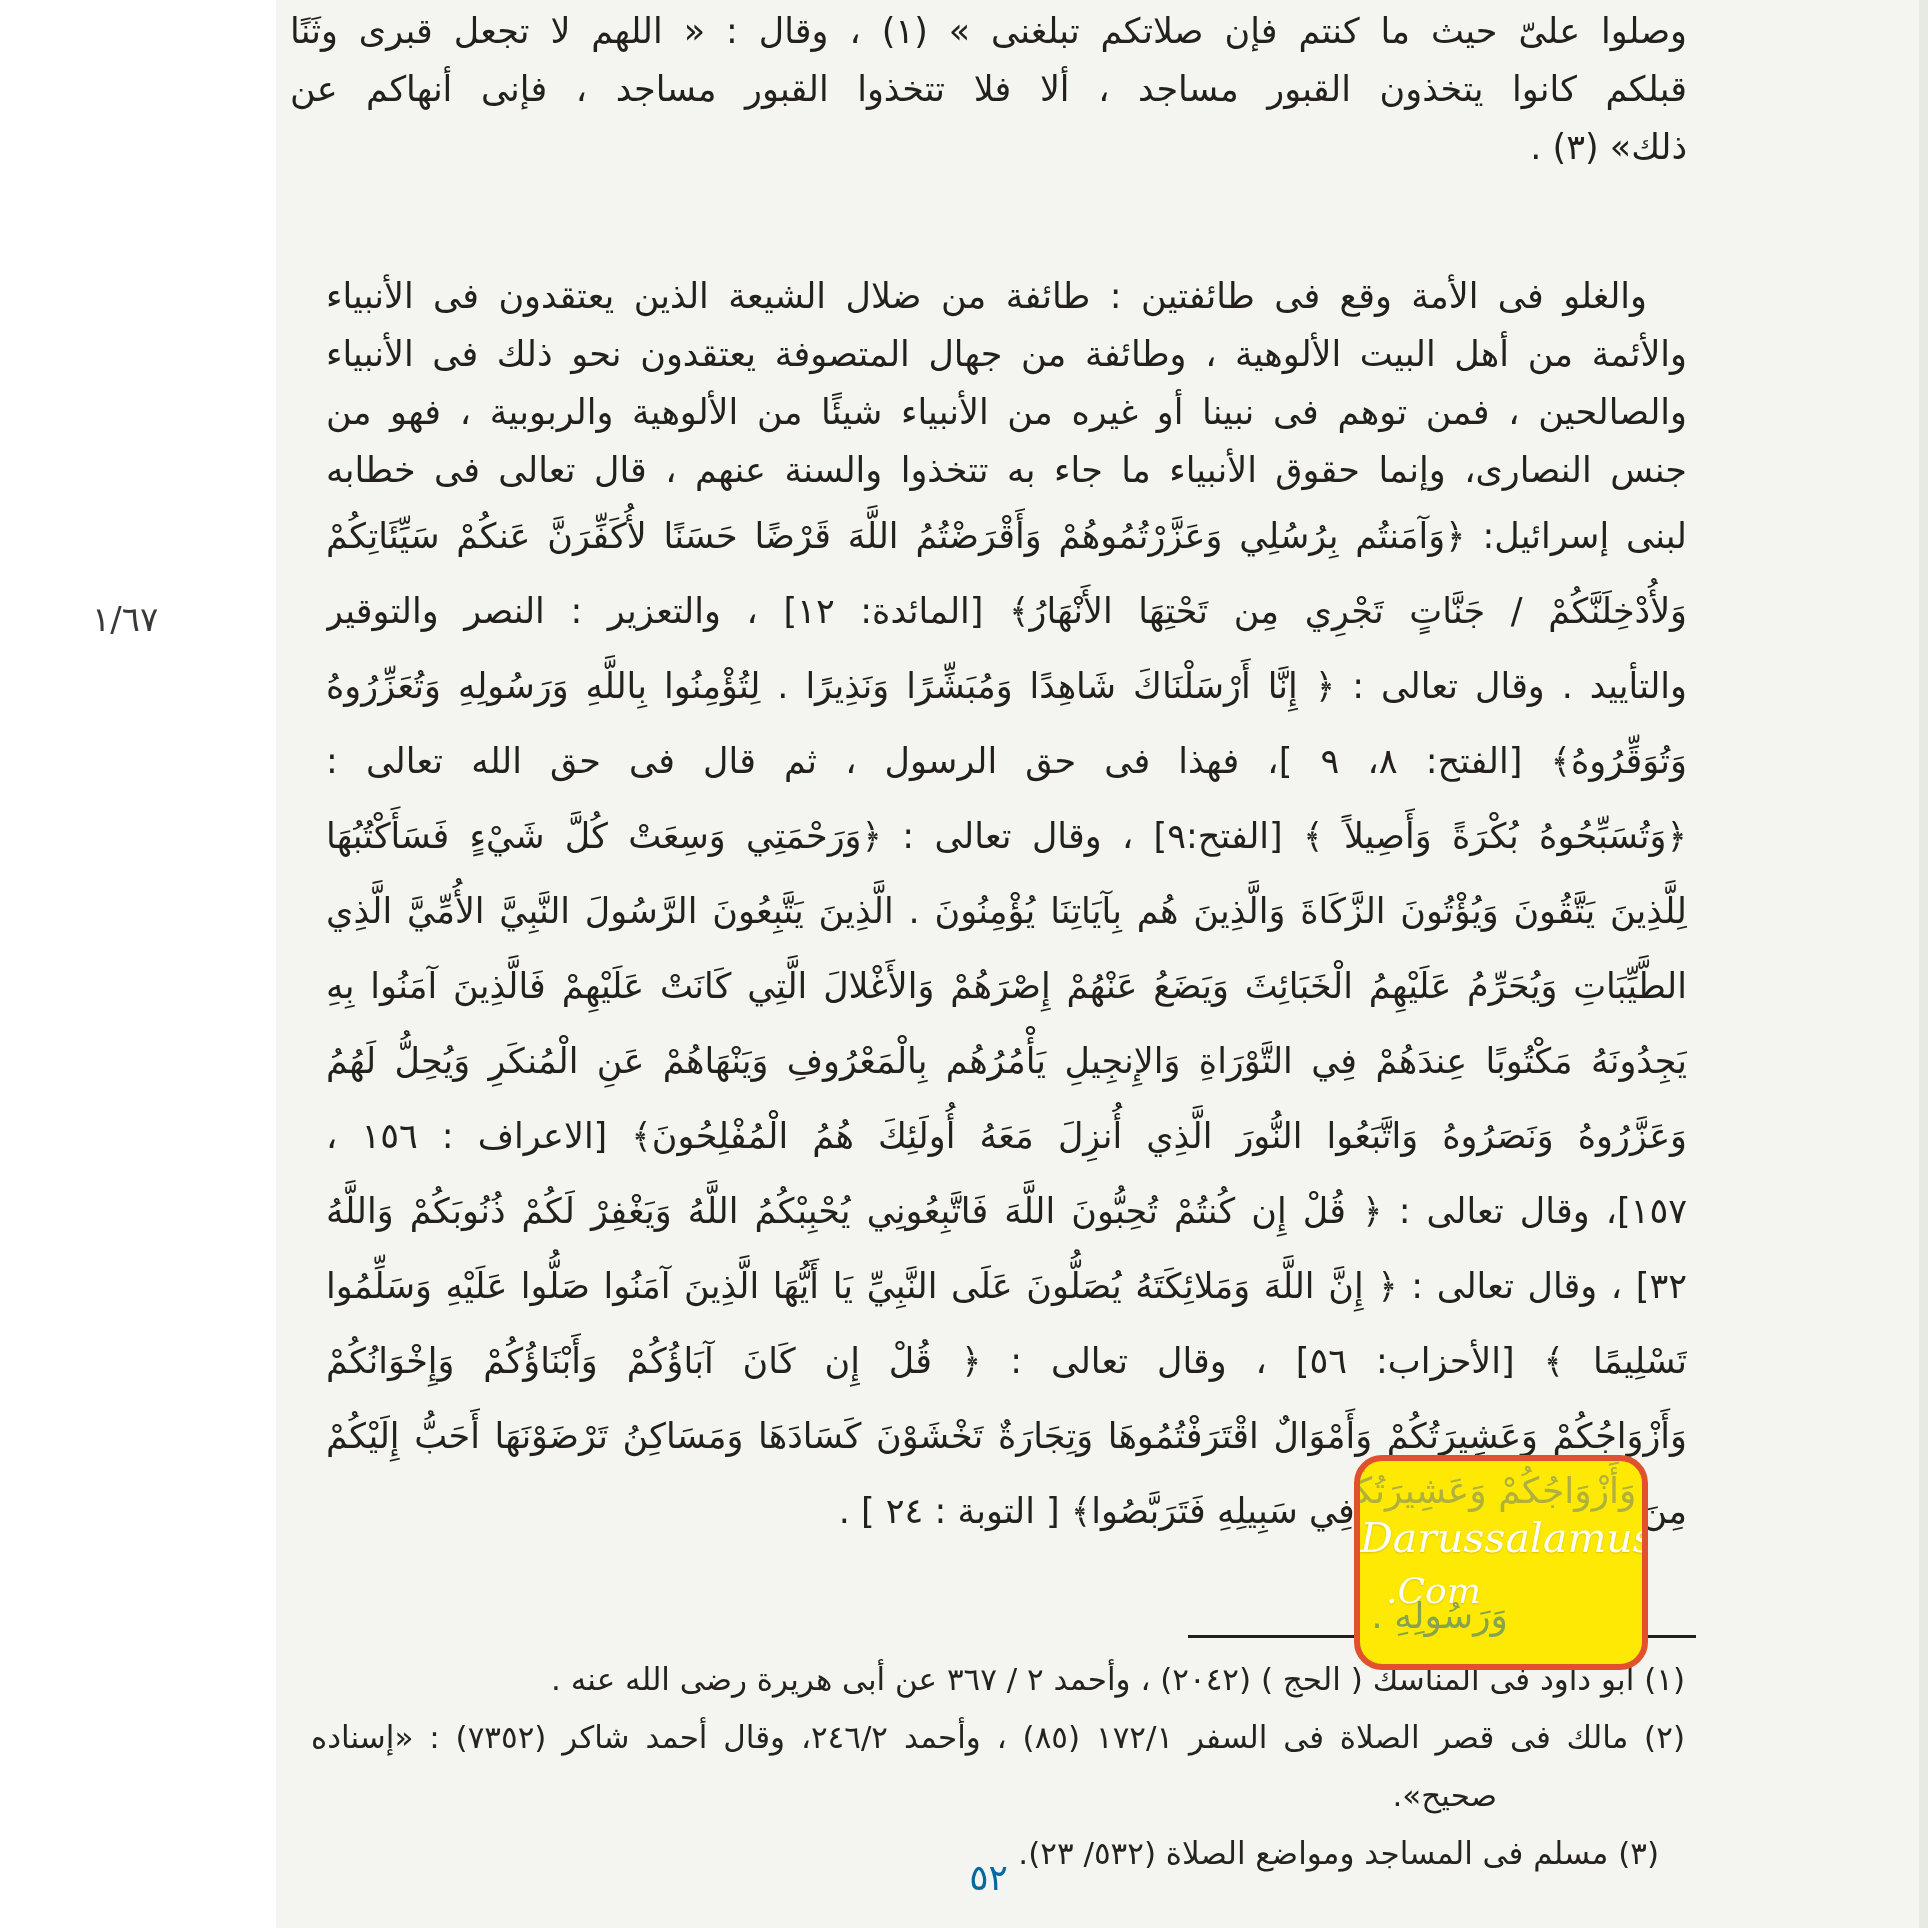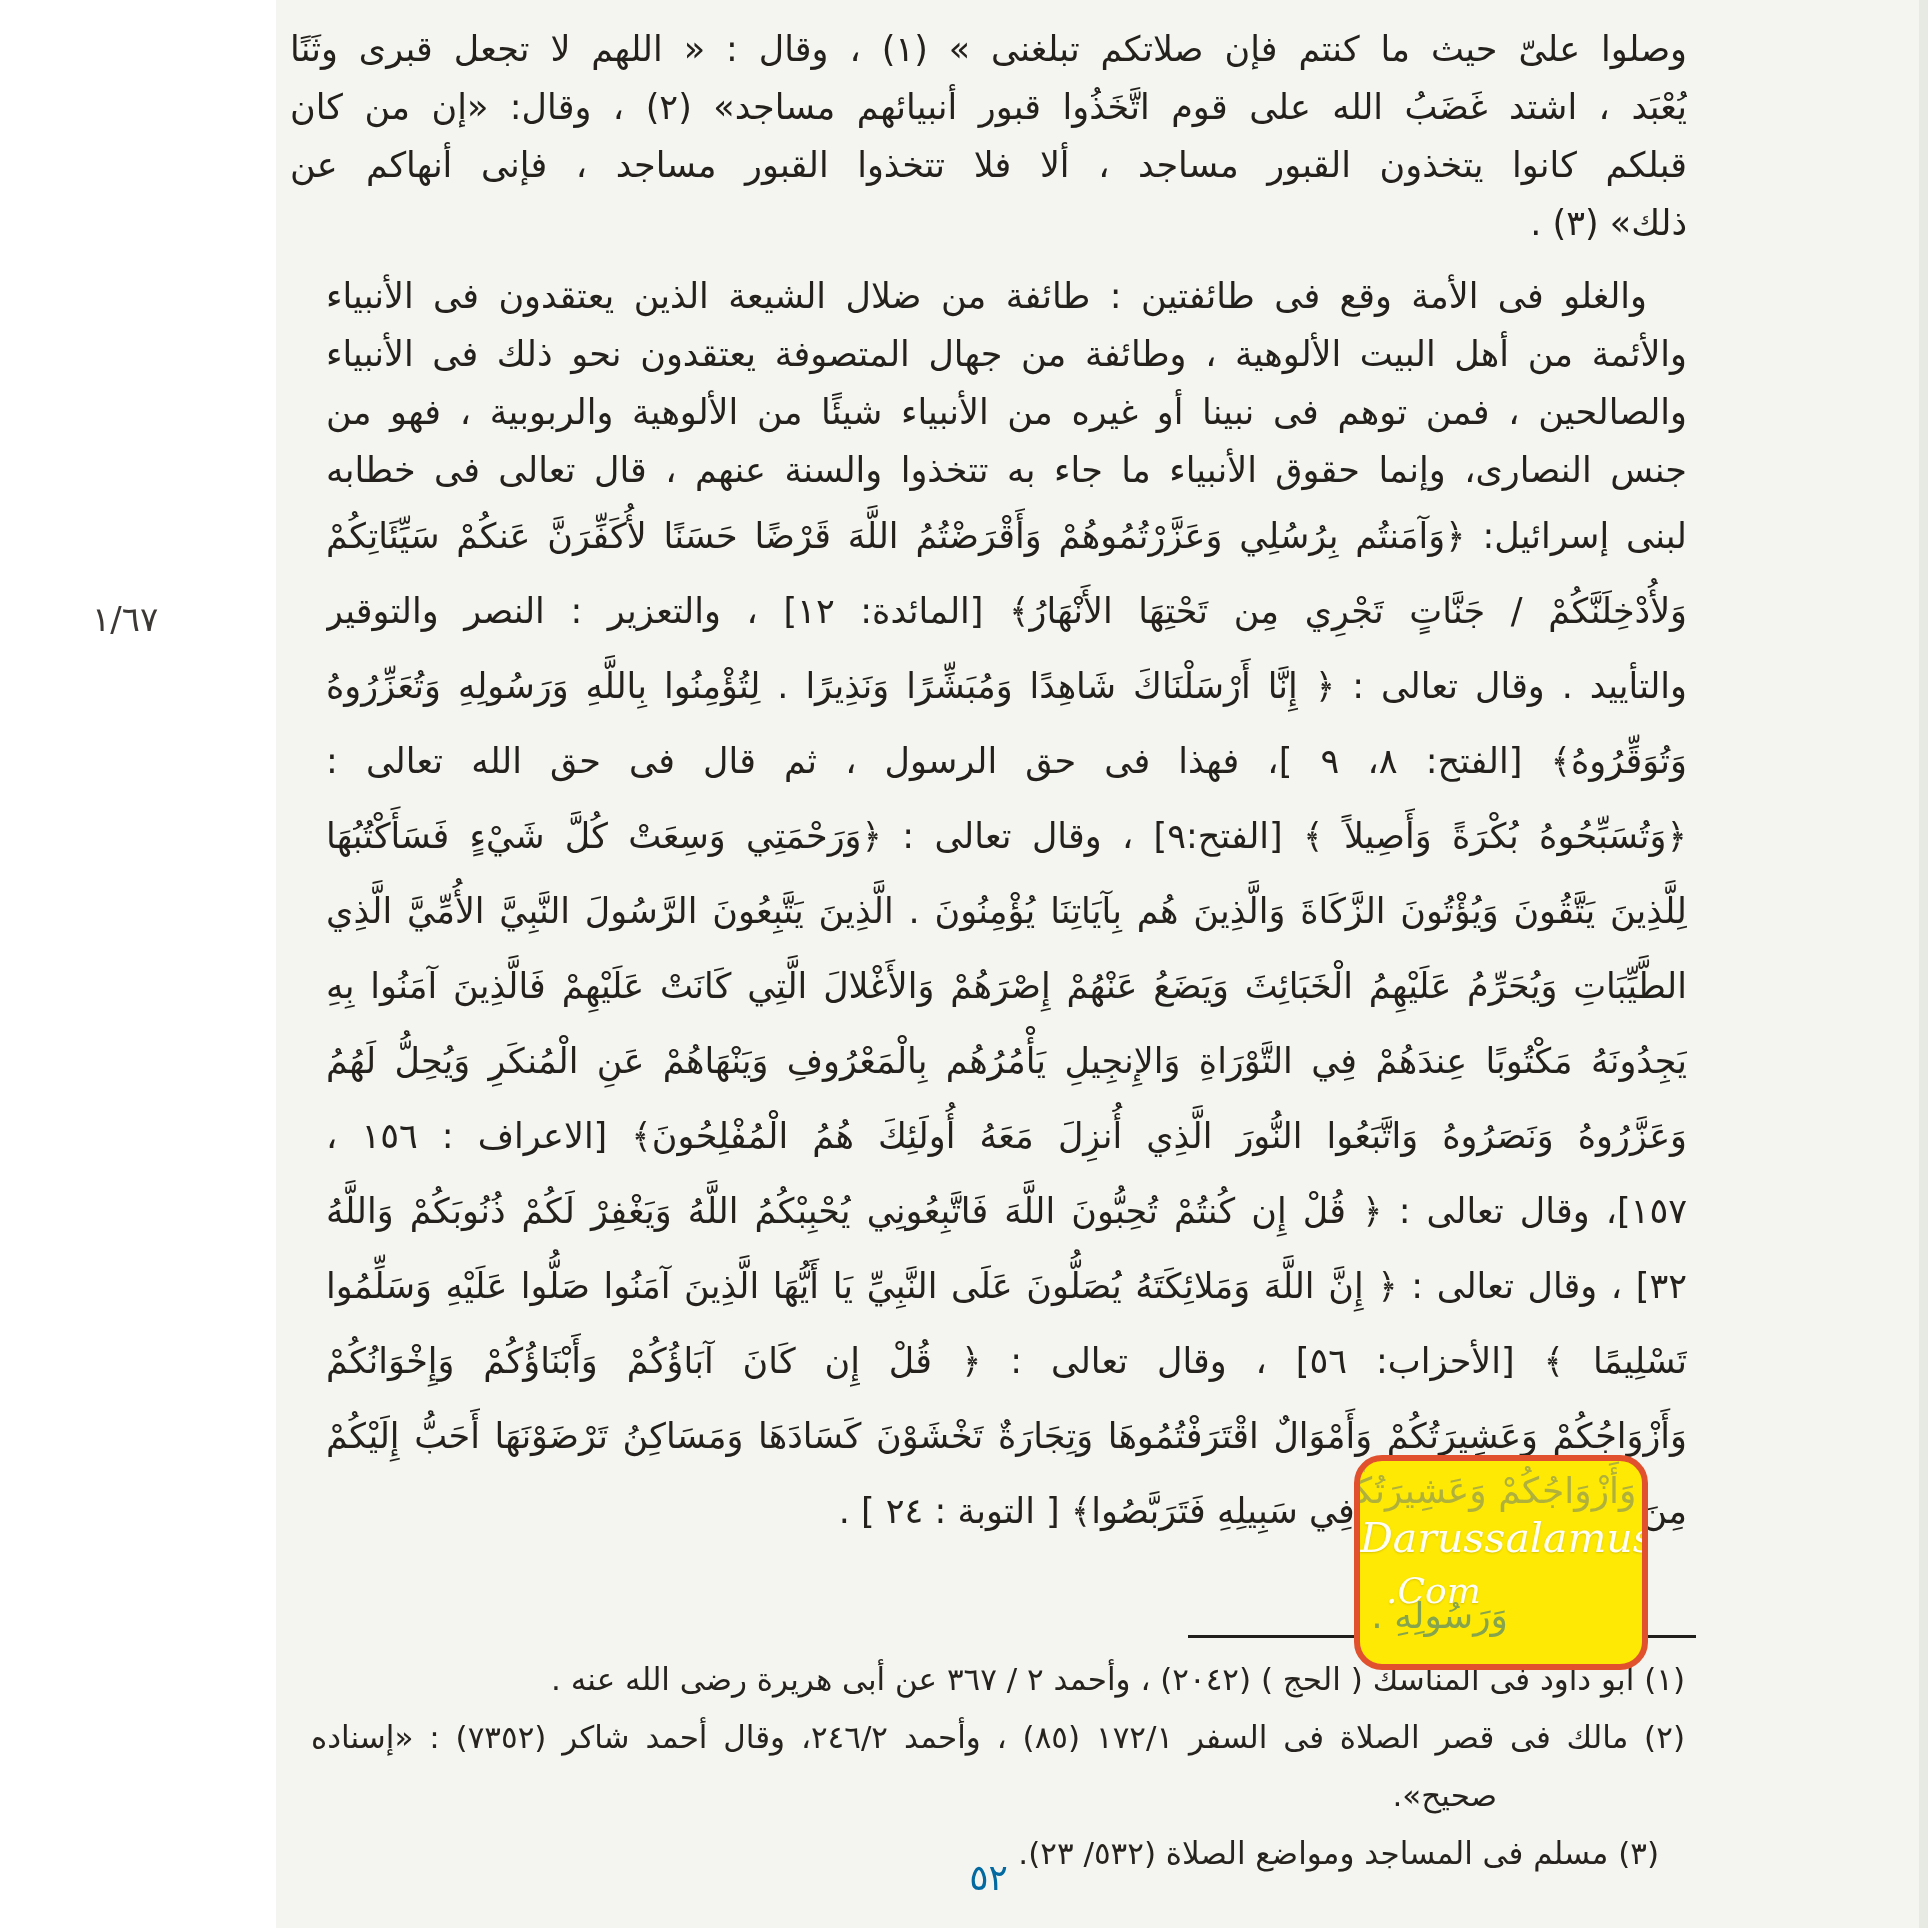--- a/index.html
+++ b/index.html
@@ -3,21 +3,21 @@
 <meta charset="utf-8">
 <style>
   html,body{margin:0;padding:0;}
   body{width:1928px;height:1928px;position:relative;background:#ffffff;overflow:hidden;
        font-family:"DejaVu Sans",sans-serif;}
   .scan-bg{position:absolute;left:276px;top:0;right:0;bottom:0;background:#f4f5f1;}
   .scan-edge{position:absolute;right:0;top:0;width:9.4px;height:100%;background:#e7e9e3;}
 
   
   .body-block{position:absolute;right:241px;left:290px;direction:rtl;color:#24211c;}
-  .p1{top:20px;}
+  .p1{top:2px;}
   .p2{top:267px;margin-left:36px;}
   .ln{overflow:hidden;font-size:35px;}
   .ln62{height:58px;line-height:58px;}
   .ln80{height:75px;line-height:75px;}
   .jy{text-align:justify;text-align-last:justify;}
   .ra{text-align:center;text-align-last:right;}
   .ind{padding-right:40px;}
 
   
   .margin-note{position:absolute;left:92px;top:599px;font-size:34px;color:#3b3835;direction:rtl;}
@@ -51,21 +51,20 @@
 </head>
 <body>
 
 <div class="scan-bg"></div>
 <div class="scan-edge"></div>
 
 <div class="margin-note">١/٦٧</div>
 
 <div class="body-block p1">
   <div class="ln ln62 jy">وصلوا علىّ حيث ما كنتم فإن صلاتكم تبلغنى » (١) ، وقال : « اللهم لا تجعل قبرى وثَنًا</div>
-  <div class="ln ln62 jy">يُعْبَد ، اشتد غَضَبُ الله على قوم اتَّخَذُوا قبور أنبيائهم مساجد» (٢) ، وقال: «إن من كان</div>
   <div class="ln ln62 jy">قبلكم كانوا يتخذون القبور مساجد ، ألا فلا تتخذوا القبور مساجد ، فإنى أنهاكم عن</div>
   <div class="ln ln62 ra">ذلك» (٣) .</div>
 </div>
 
 <div class="body-block p2">
   <div class="ln ln62 jy ind">والغلو فى الأمة وقع فى طائفتين : طائفة من ضلال الشيعة الذين يعتقدون فى الأنبياء</div>
   <div class="ln ln62 jy">والأئمة من أهل البيت الألوهية ، وطائفة من جهال المتصوفة يعتقدون نحو ذلك فى الأنبياء</div>
   <div class="ln ln62 jy">والصالحين ، فمن توهم فى نبينا أو غيره من الأنبياء شيئًا من الألوهية والربوبية ، فهو من</div>
   <div class="ln ln62 jy">جنس النصارى، وإنما حقوق الأنبياء ما جاء به تتخذوا والسنة عنهم ، قال تعالى فى خطابه</div>
   <div class="ln ln80 jy">لبنى إسرائيل: ﴿وَآمَنتُم بِرُسُلِي وَعَزَّرْتُمُوهُمْ وَأَقْرَضْتُمُ اللَّهَ قَرْضًا حَسَنًا لأُكَفِّرَنَّ عَنكُمْ سَيِّئَاتِكُمْ</div>

